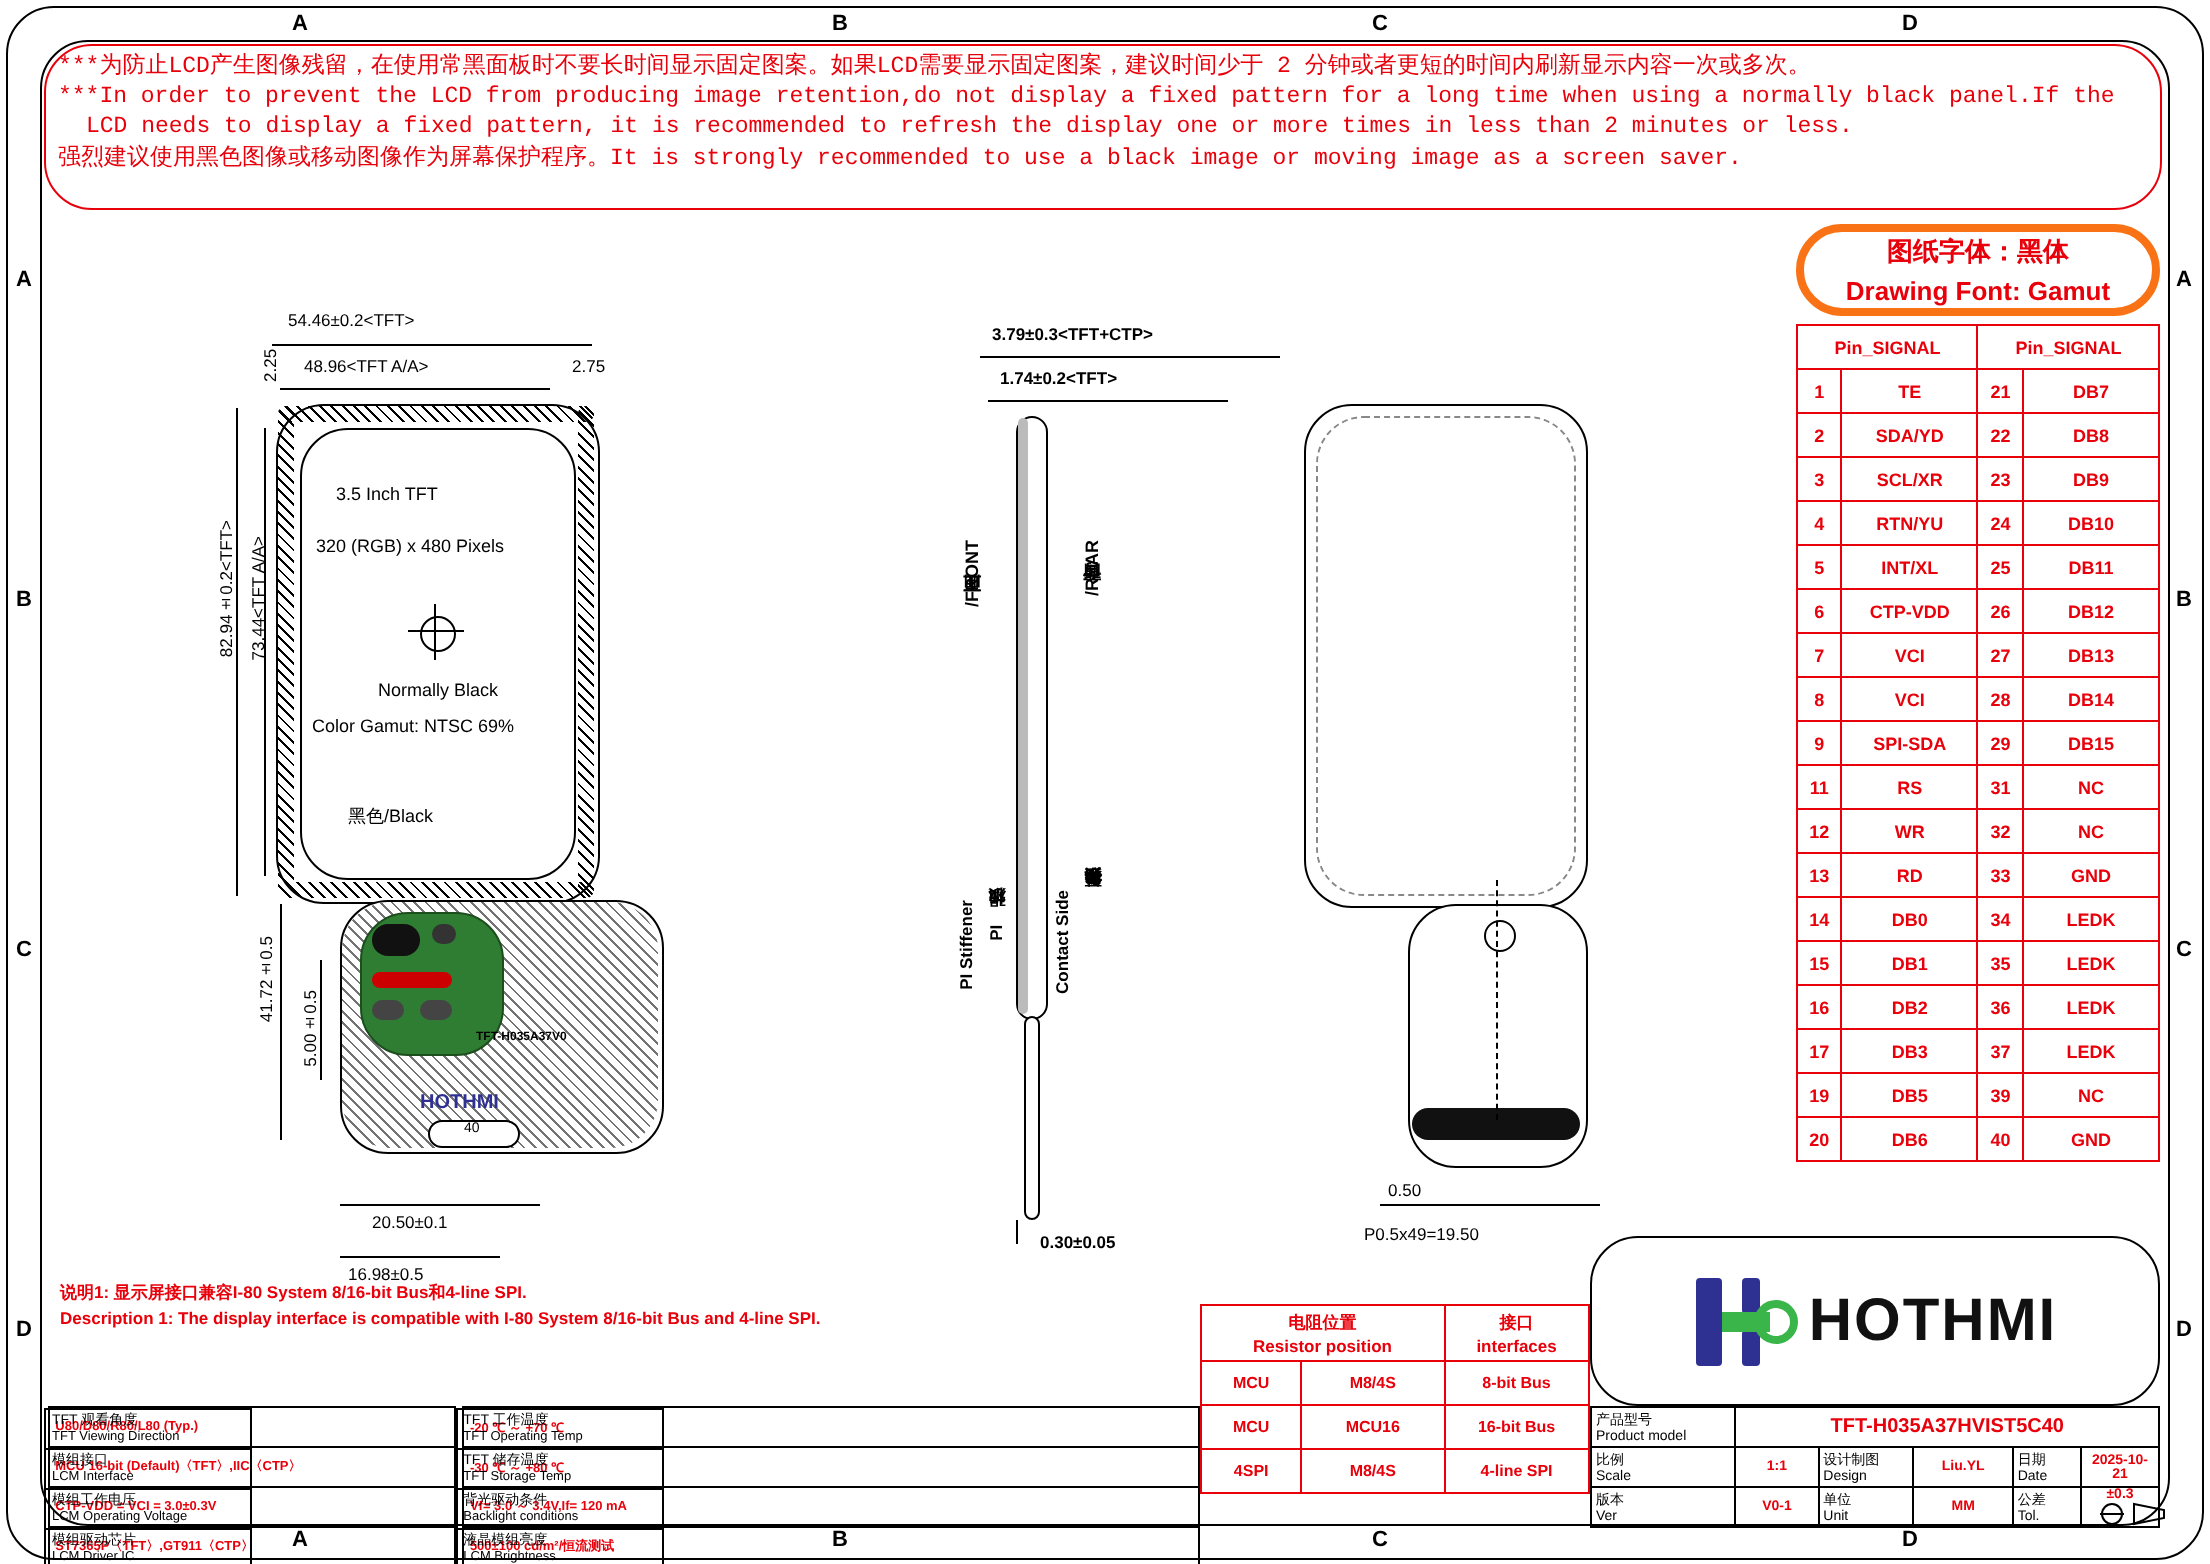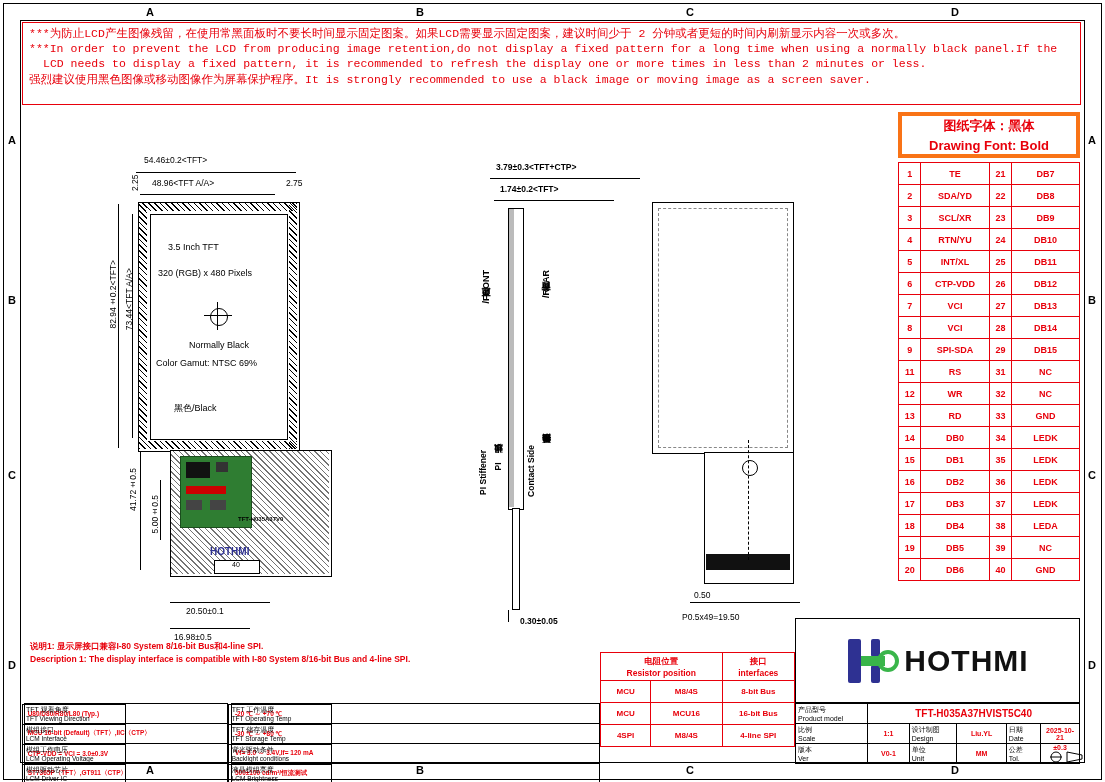--- a/index.html
+++ b/index.html
@@ -1,18 +1,18 @@
 <!DOCTYPE html>
 <html><head>
 <meta charset="utf-8">
 <style>
   html,body{margin:0;padding:0;background:#fff;}
   body{width:1105px;height:782px;font-family:"Liberation Sans",sans-serif;color:#000;}
   #sheet{position:relative;width:1105px;height:782px;overflow:hidden;}
-  .abs{position:absolute;}
+  .abs{position:absolute;border-radius:24px;}
   .bd{border:1px solid #000;}
   
   #frameOuter{left:3px;top:3px;width:1097px;height:775px;border:1px solid #000;}
   #frameInner{left:20px;top:20px;width:1063px;height:741px;border:1px solid #000;}
   
   .zone{position:absolute;font-size:11px;font-weight:bold;display:flex;align-items:center;justify-content:center;}
   
   #warn{left:22px;top:22px;width:1059px;height:83px;border:1px solid #e8000b;box-sizing:border-box;padding:3px 6px;}
   #warn div{color:#e8000b;font-size:11.5px;line-height:1.32;white-space:nowrap;font-family:"Liberation Mono",monospace;}
   
@@ -83,26 +83,30 @@
 
   <div class="abs" id="warn">
     <div>***为防止LCD产生图像残留，在使用常黑面板时不要长时间显示固定图案。如果LCD需要显示固定图案，建议时间少于 2 分钟或者更短的时间内刷新显示内容一次或多次。</div>
     <div>***In order to prevent the LCD from producing image retention,do not display a fixed pattern for a long time when using a normally black panel.If the</div>
     <div style="padding-left:14px;">LCD needs to display a fixed pattern, it is recommended to refresh the display one or more times in less than 2 minutes or less.</div>
     <div>强烈建议使用黑色图像或移动图像作为屏幕保护程序。It is strongly recommended to use a black image or moving image as a screen saver.</div>
   </div>
 
   <div class="abs" id="fontbox">
     <div>图纸字体：黑体</div>
-    <div>Drawing Font: Bold</div>
+    <div>Drawing Font: Gamut</div>
   </div>
 
   <div class="abs" id="pintable">
     <table>
       <tbody id="pin-tbody">
+          <tr>
+            <td colspan="2">Pin_SIGNAL</td>
+            <td colspan="2">Pin_SIGNAL</td>
+          </tr>
           <tr>
             <td class="num">1</td>
             <td class="sig">TE</td>
             <td class="num">21</td>
             <td class="sig">DB7</td>
           </tr>
           <tr>
             <td class="num">2</td>
             <td class="sig">SDA/YD</td>
             <td class="num">22</td>
@@ -184,26 +188,20 @@
             <td class="num">16</td>
             <td class="sig">DB2</td>
             <td class="num">36</td>
             <td class="sig">LEDK</td>
           </tr>
           <tr>
             <td class="num">17</td>
             <td class="sig">DB3</td>
             <td class="num">37</td>
             <td class="sig">LEDK</td>
-          </tr>
-          <tr>
-            <td class="num">18</td>
-            <td class="sig">DB4</td>
-            <td class="num">38</td>
-            <td class="sig">LEDA</td>
           </tr>
           <tr>
             <td class="num">19</td>
             <td class="sig">DB5</td>
             <td class="num">39</td>
             <td class="sig">NC</td>
           </tr>
           <tr>
             <td class="num">20</td>
             <td class="sig">DB6</td>

